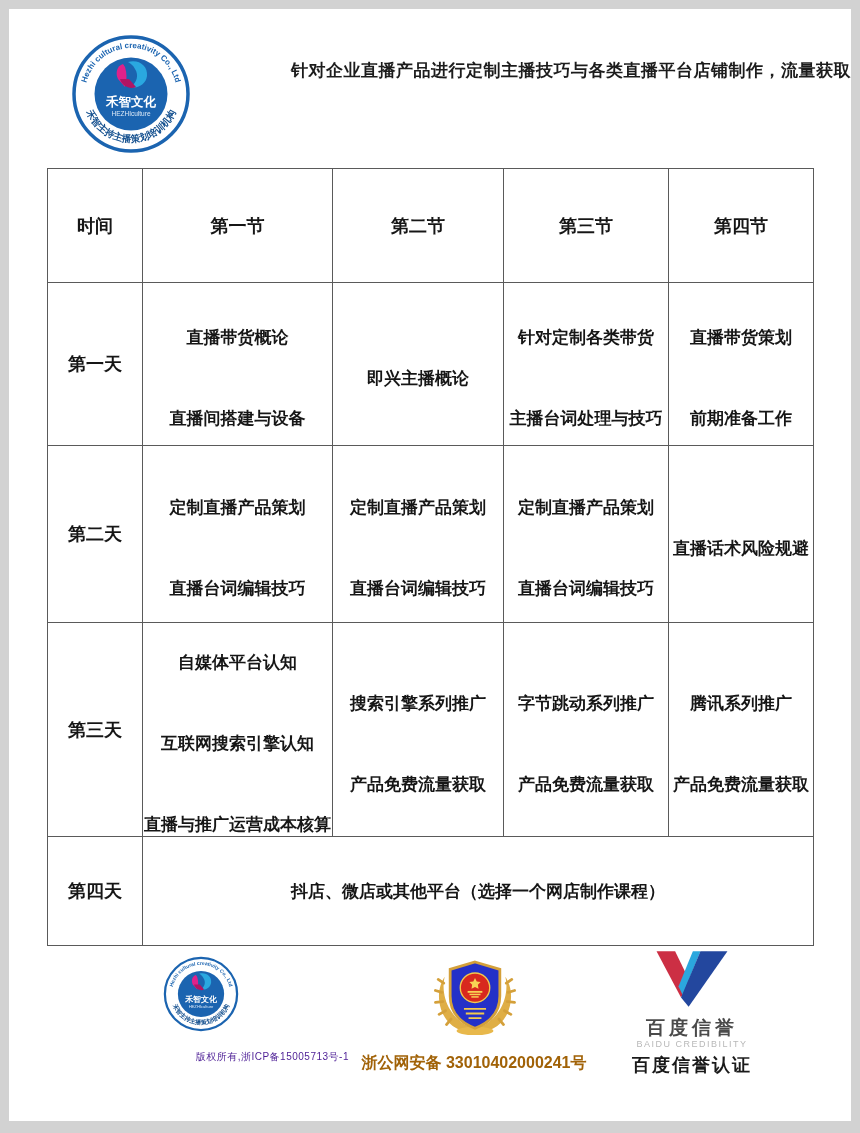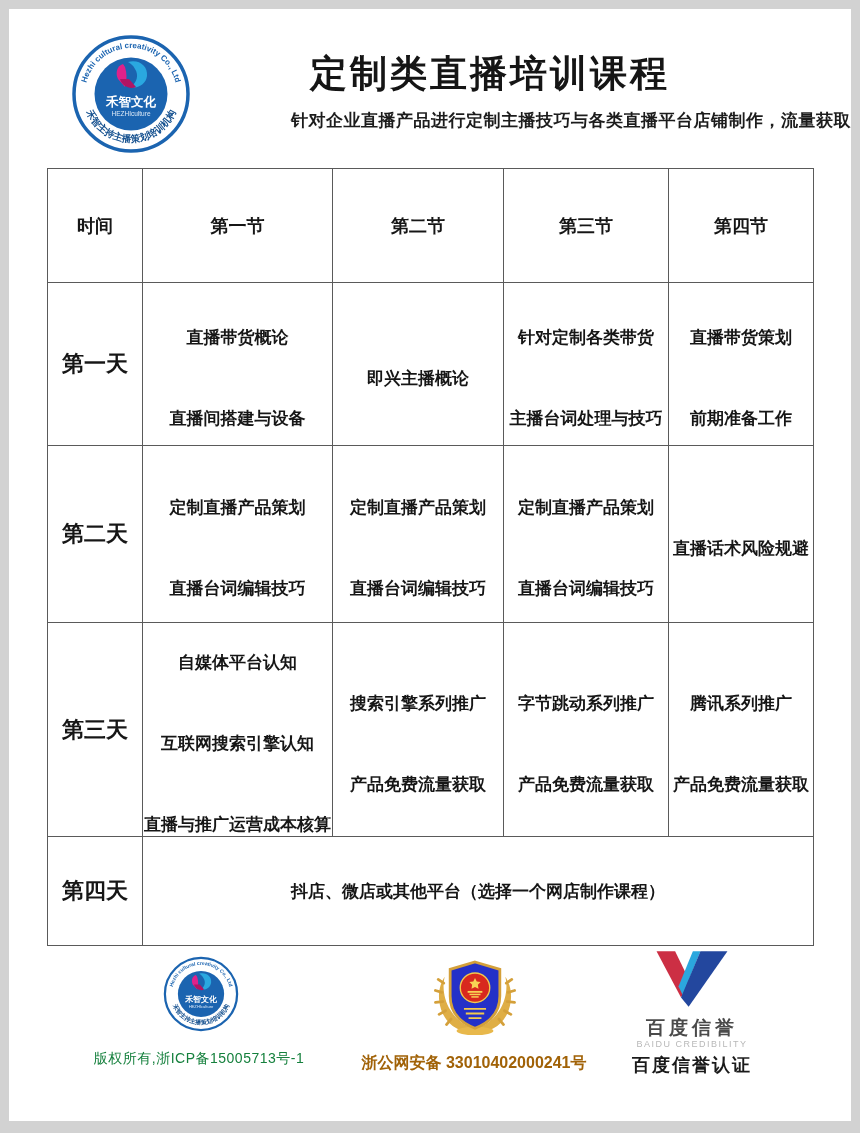--- a/index.html
+++ b/index.html
@@ -27,33 +27,33 @@
   table.schedule{
     position:absolute;left:38px;top:159px;
     border-collapse:collapse;table-layout:fixed;
   }
   table.schedule td,table.schedule th{
     border:1px solid #5a5a5a;
     color:#161616;text-align:center;vertical-align:middle;
     padding:0;
   }
   th.h-cell{font-size:18px;font-weight:700;}
-  td.time-cell{font-size:22px;font-weight:700;}
+  td.time-cell{font-size:18px;font-weight:700;}
   .lines{display:flex;flex-direction:column;gap:30px;align-items:center;justify-content:center;}
   .lines div{font-size:17px;font-weight:700;white-space:nowrap;margin-top:28px;}
   td.span-cell{text-align:left;padding-left:14px;font-size:17px;font-weight:700;}
   
   col.c0{width:95px;}col.c1{width:190px;}col.c2{width:171px;}col.c3{width:165px;}col.c4{width:145px;}
   tr.r-head{height:114px;}tr.r0{height:163px;}tr.r1{height:177px;}tr.r2{height:199px;}tr.r3{height:109px;}
   
   .foot-logo{position:absolute;left:154px;top:947px;width:76px;height:76px;}
   .foot-logo svg{width:100%;height:100%;}
   .icp-text{
-    position:absolute;left:40px;top:1041px;width:300px;text-align:center;
-    font-size:14px;color:#15803d;letter-spacing:0.5px;text-decoration:none;display:block;
+    position:absolute;left:40px;top:1041px;width:300px;text-align:right;
+    font-size:10px;color:#4c1d95;letter-spacing:0.5px;text-decoration:none;display:block;
   }
   .police-badge{position:absolute;left:420px;top:946px;width:92px;height:82px;}
   .police-badge svg{width:100%;height:100%;}
   .police-text{
     position:absolute;left:330px;top:1044px;width:270px;text-align:center;
     font-size:16px;font-weight:700;color:#a16207;text-decoration:none;display:block;
   }
   .baidu-logo{position:absolute;left:645px;top:938px;width:76px;height:64px;}
   .baidu-logo svg{width:100%;height:100%;}
   .baidu-title{
@@ -90,21 +90,20 @@
       </text>
       <path d="M52,30 C46,32 44,39 47,45 L54,53 C56,46 56,39 54,33 Z" fill="#e0218a"></path>
       <path d="M57,28 C68,25 77,32 76,42 C75,50 67,55 60,53 C66,48 68,41 64,35 C62,31 59,29 57,28 Z" fill="#2aa8e0"></path>
       <path d="M49,45 C51,52 59,56 65,53 L58,45 Z" fill="#b01564"></path>
       <text x="60" y="72" text-anchor="middle" font-size="12.5" fill="#ffffff" font-weight="bold">禾智文化</text>
       <text x="60" y="82" text-anchor="middle" font-size="6.5" fill="#dce9f7">HEZHIculture</text>
     </svg>
   </div>
 
   <div class="titles">
-    <h1 class="main-title">定制类直播培训课程</h1>
     <p class="sub-title">针对企业直播产品进行定制主播技巧与各类直播平台店铺制作，流量获取</p>
   </div>
 
   <table class="schedule">
     <colgroup>
       <col class="c0">
         <col class="c1">
         <col class="c2">
         <col class="c3">
         <col class="c4">

